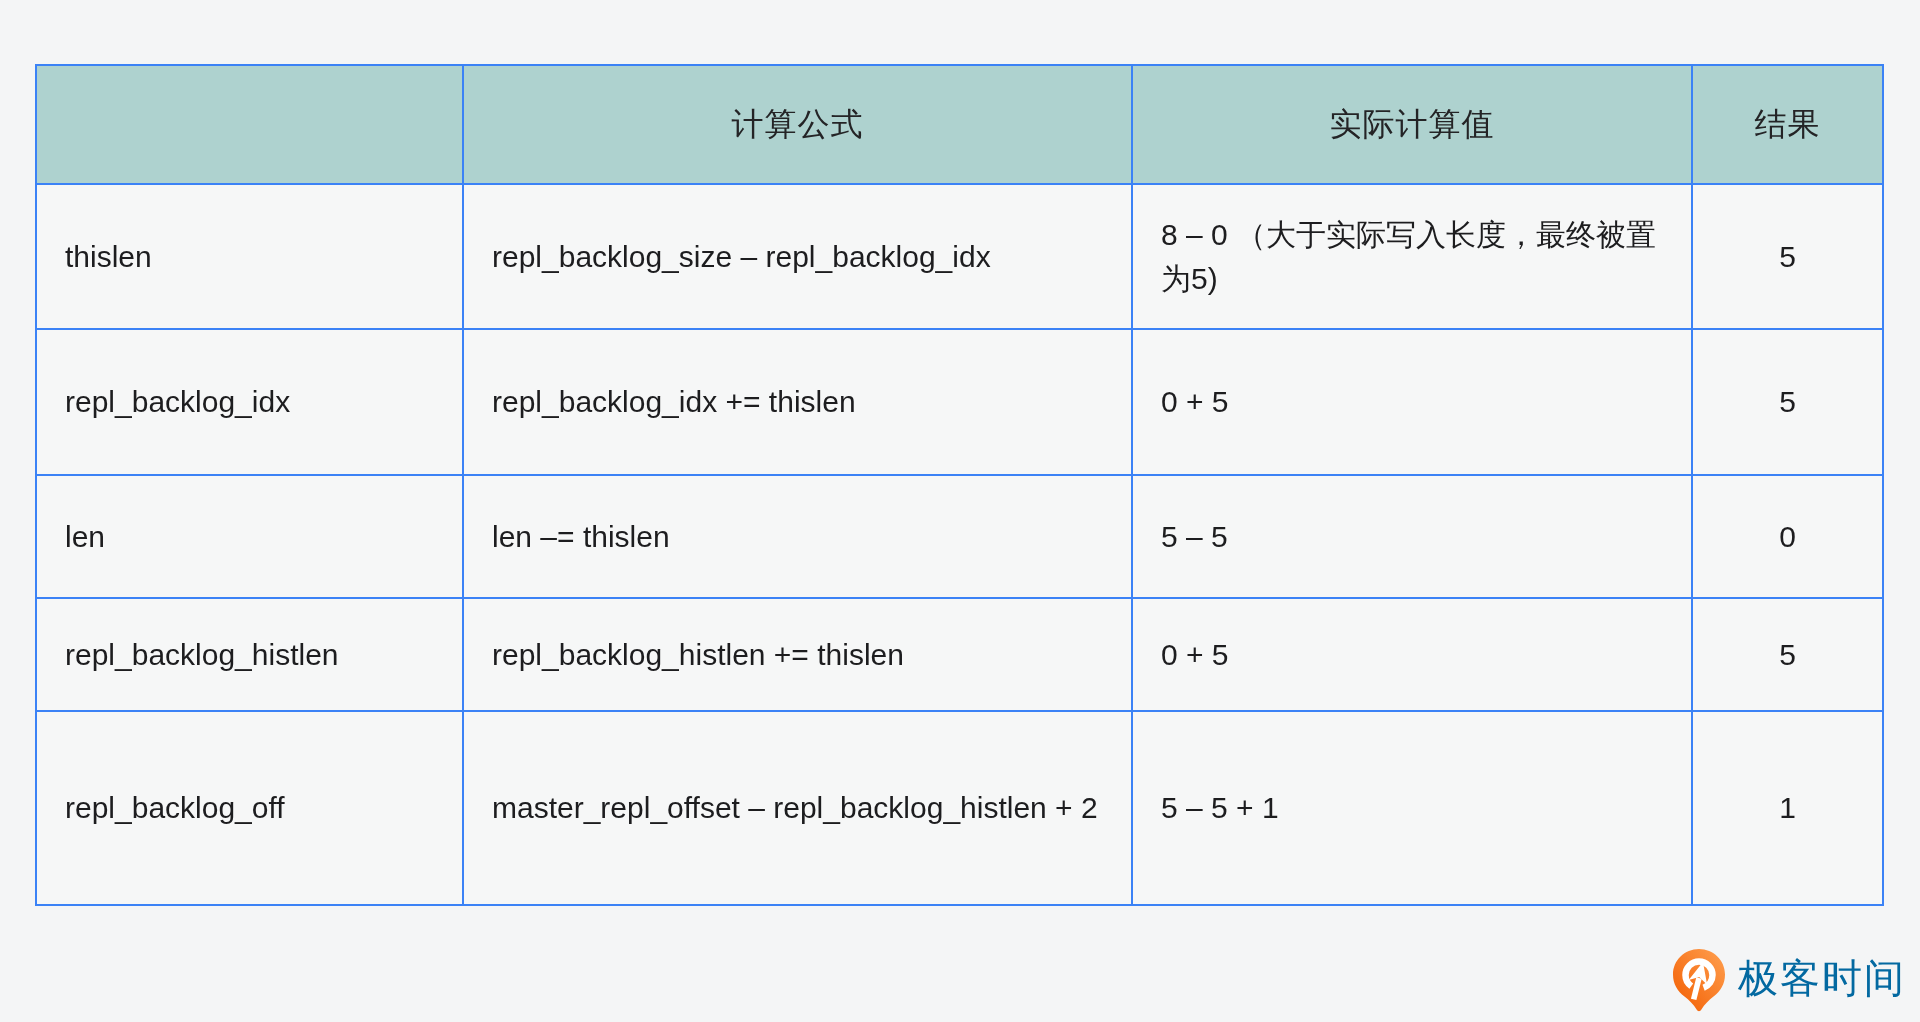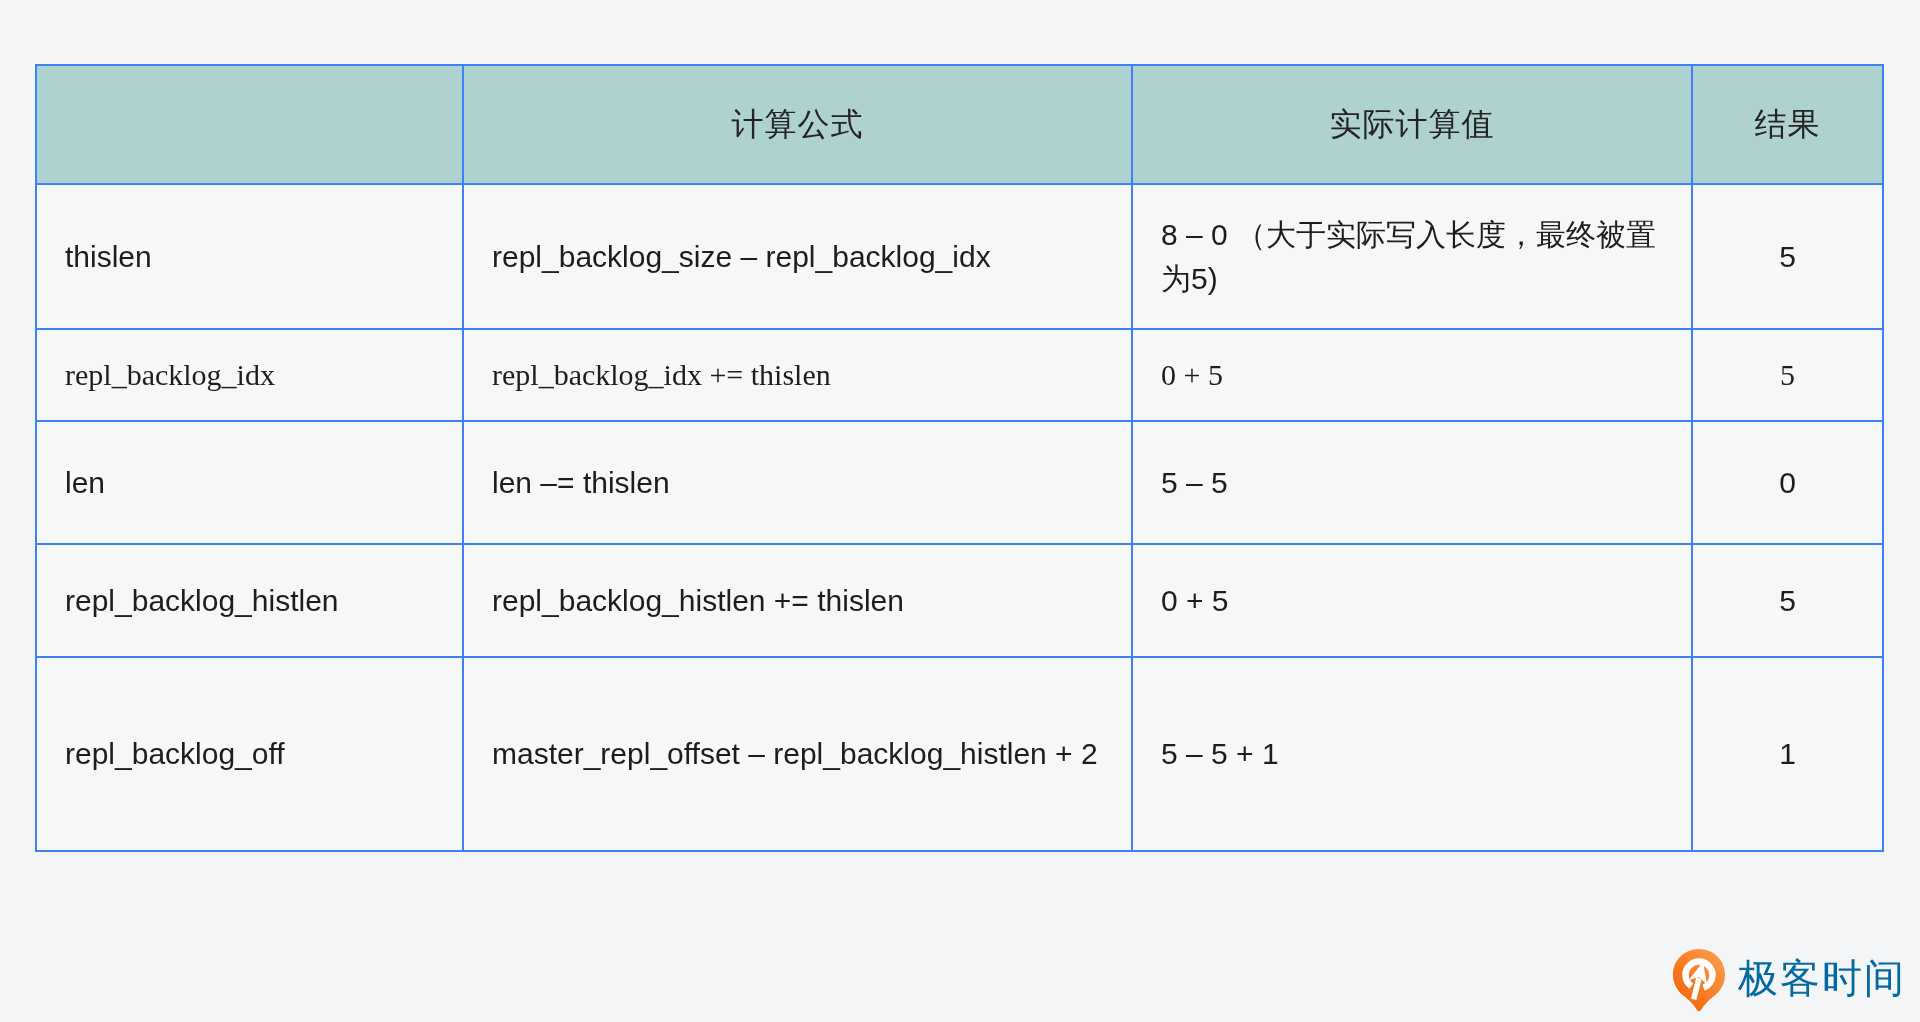--- a/index.html
+++ b/index.html
@@ -55,21 +55,21 @@
     padding: 0 28px;
     word-break: break-word;
   }
   .calc-table tbody td.cell-actual { word-break: break-all; padding-right: 24px; }
   .calc-table tbody td.cell-result {
     text-align: center;
     padding: 0;
   }
 
   .calc-table tbody tr.r1 { height: 145px; }
-  .calc-table tbody tr.r2 { height: 92px; font-family: Liberation Serif, serif; }
+  .calc-table tbody tr.r2 { height: 146px; }
   .calc-table tbody tr.r3 { height: 123px; }
   .calc-table tbody tr.r4 { height: 113px; }
   .calc-table tbody tr.r5 { height: 194px; }
 
   
   .brand {
     position: absolute;
     right: 14px;
     bottom: 8px;
     display: flex;

